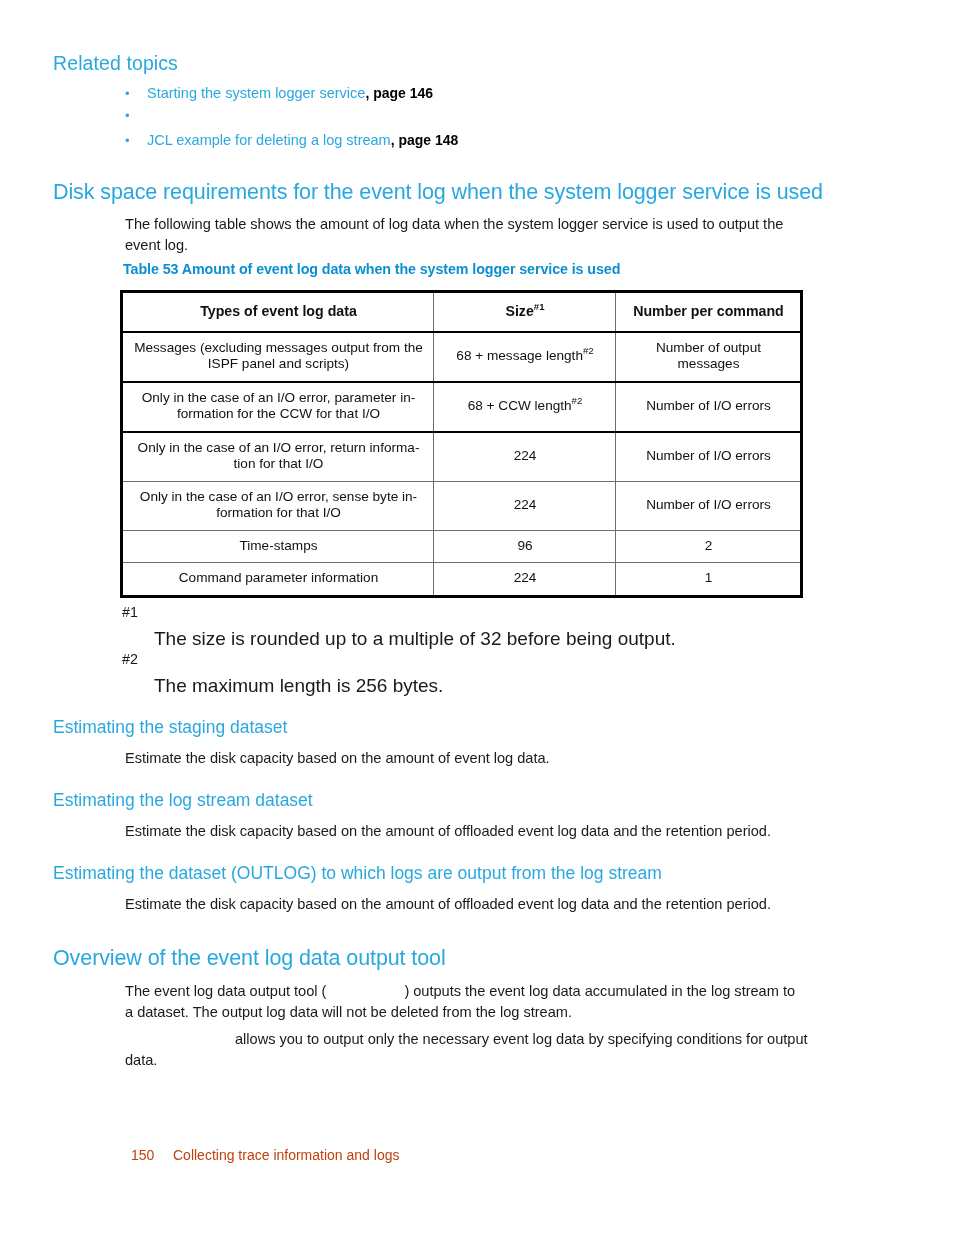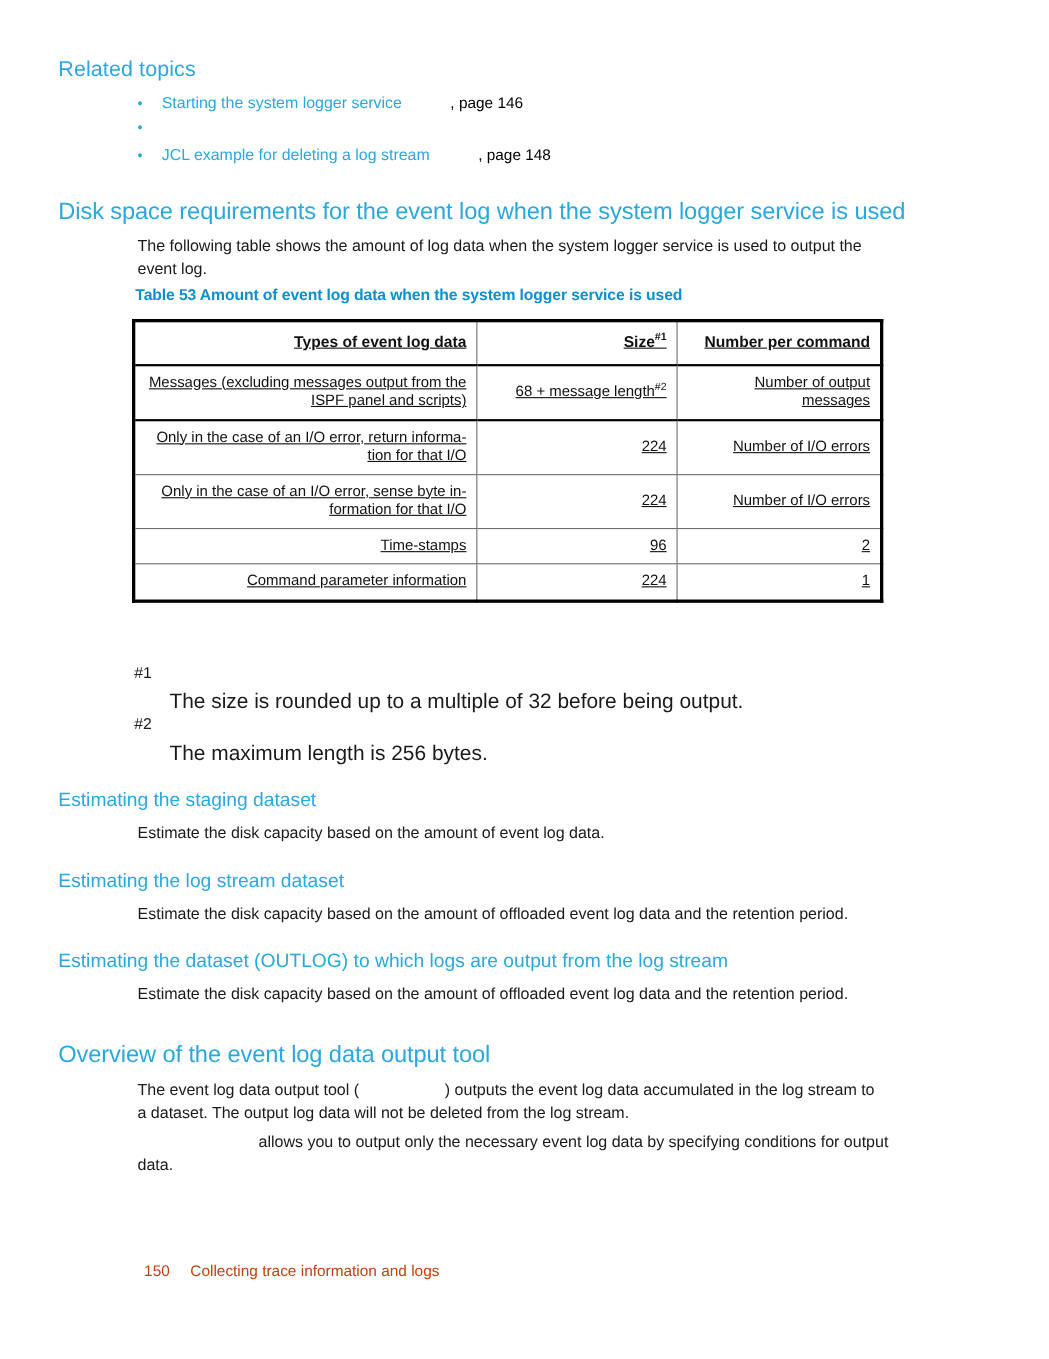--- a/index.html
+++ b/index.html
@@ -73,23 +73,22 @@
     width: 22px;
     flex: 0 0 22px;
     font-size: 13px;
     line-height: 1;
   }
   .bullet-link {
     color: #29a8e0;
   }
   .bullet-page {
     color: #000000;
-    font-weight: 400;
+    font-weight: 700;
     font-size: 14px;
-    margin-left: 44px;
   }
 
   
   .body-para {
     position: absolute;
     left: 125px;
     font-size: 14.6px;
     line-height: 20.5px;
     color: #1a1a1a;
     letter-spacing: -0.02px;
@@ -114,27 +113,26 @@
     top: 290px;
     width: 680px;
     border-collapse: collapse;
     border: 3px solid #000000;
     background: #ffffff;
     table-layout: fixed;
   }
   .data-table td, .data-table th {
     border: 1px solid #6e6e6e;
     vertical-align: middle;
-    text-align: right;
+    text-align: center;
     padding: 7px 9px 8px 10px;
     font-size: 13.6px;
     line-height: 16.5px;
     font-weight: normal;
     color: #111111;
-    text-decoration: underline;
   }
   .data-table thead th {
     font-weight: bold;
     font-size: 14.2px;
     padding-top: 10px;
     padding-bottom: 11px;
     border-bottom: 2px solid #000000;
   }
   .data-table tr.thick-under td {
     border-bottom: 2px solid #000000;
@@ -220,20 +218,25 @@
         <th><span>Size</span><sup>#1</sup></th>
         <th>Number per command</th>
       </tr>
     </thead>
     <tbody>
       <tr class="thick-under">
         <td class="cell-2line">Messages (excluding messages output from the ISPF panel and scripts)</td>
         <td><span>68 + message length</span><sup>#2</sup></td>
         <td>Number of output messages</td>
       </tr>
+      <tr class="thick-under">
+        <td class="cell-2line">Only in the case of an I/O error, parameter in-formation for the CCW for that I/O</td>
+        <td><span>68 + CCW length</span><sup>#2</sup></td>
+        <td>Number of I/O errors</td>
+      </tr>
       <tr>
         <td class="cell-2line">Only in the case of an I/O error, return informa-tion for that I/O</td>
         <td><span>224</span><sup></sup></td>
         <td>Number of I/O errors</td>
       </tr>
       <tr>
         <td class="cell-2line">Only in the case of an I/O error, sense byte in-formation for that I/O</td>
         <td><span>224</span><sup></sup></td>
         <td>Number of I/O errors</td>
       </tr>

